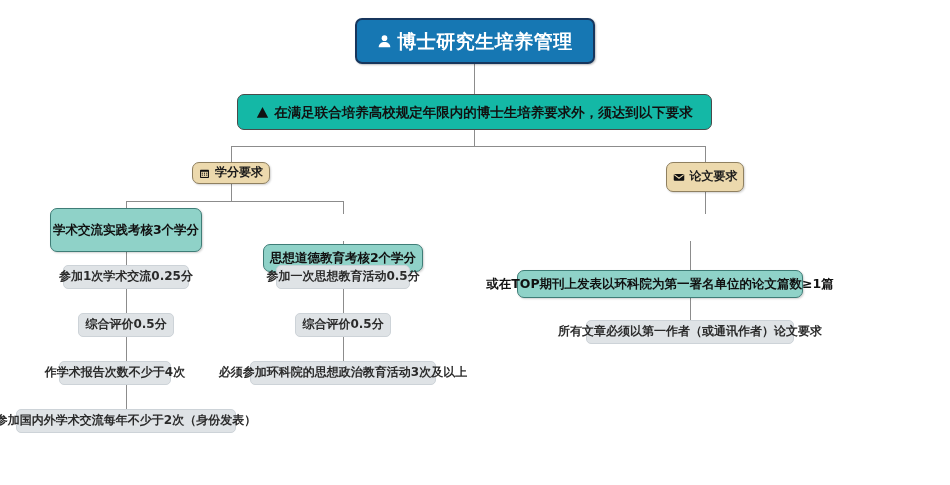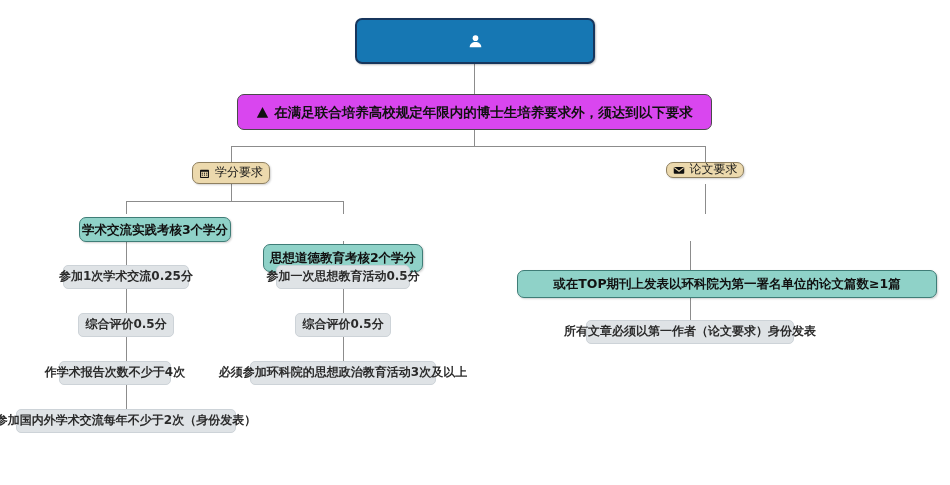--- a/index.html
+++ b/index.html
@@ -40,38 +40,38 @@
     font-size: 19px;
     font-weight: bold;
     letter-spacing: 0.5px;
     box-shadow: 1px 1px 2px rgba(0,0,0,0.25);
     padding: 0 12px;
   }
   .node-root .label { margin-left: 5px; }
 
   
   .node-warn {
-    background: #d946ef;
+    background: #14b8a6;
     border: 1.5px solid #4a4a4a;
     border-radius: 7px;
     color: #111111;
     font-size: 13.5px;
     font-weight: bold;
     padding: 0 12px;
   }
   .node-warn .label { margin-left: 5px; }
 
   
   .node-cat {
     background: #ecd9ad;
     border: 1.5px solid #8f8060;
     border-radius: 7px;
     color: #1a1a1a;
     font-size: 12px;
-    font-weight: normal;
+    font-weight: bold;
     padding: 0 10px;
     box-shadow: 1px 1px 2px rgba(0,0,0,0.18);
   }
   .node-cat .label { margin-left: 5px; }
 
   
   .node-req {
     background: #8fd2c8;
     border: 1.5px solid #3f7d77;
     border-radius: 7px;
@@ -128,20 +128,21 @@
   <div class="line vline" style="left:690px; top:241px; height:29px;"></div>
   <div class="line vline" style="left:690px; top:298px; height:22px;"></div>
 
   <div class="node node-root" style="left:355px; top:18px; width:240px; height:46px;">
     <span class="ico">
       <svg width="15" height="15" viewBox="0 0 16 16">
         <circle cx="8" cy="4.4" r="3" fill="#ffffff"></circle>
         <path d="M1.8 14c0-3.5 2.8-5.6 6.2-5.6S14.2 10.5 14.2 14z" fill="#ffffff"></path>
       </svg>
     </span>
+    <span class="label">博士研究生培养管理</span>
   </div>
 
   <div class="node node-warn" style="left:237px; top:94px; width:475px; height:36px;">
     <span class="ico">
       <svg width="13" height="13" viewBox="0 0 16 16">
         <path d="M8 1.2 L15 14.4 L1 14.4 Z" fill="#111111"></path>
       </svg>
     </span>
     <span class="label">在满足联合培养高校规定年限内的博士生培养要求外，须达到以下要求</span>
   </div>
@@ -155,40 +156,40 @@
         <rect x="7.2" y="6.8" width="1.6" height="1.6" fill="#111111"></rect>
         <rect x="10.4" y="6.8" width="1.6" height="1.6" fill="#111111"></rect>
         <rect x="4" y="9.6" width="1.6" height="1.6" fill="#111111"></rect>
         <rect x="7.2" y="9.6" width="1.6" height="1.6" fill="#111111"></rect>
         <rect x="10.4" y="9.6" width="1.6" height="1.6" fill="#111111"></rect>
       </svg>
     </span>
     <span class="label">学分要求</span>
   </div>
 
-  <div class="node node-cat" style="left:666px; top:162px; width:78px; height:16px;">
+  <div class="node node-cat" style="left:666px; top:162px; width:78px; height:30px;">
     <span class="ico">
       <svg width="12" height="12" viewBox="0 0 16 16">
         <rect x="1" y="4" width="14" height="9" rx="1.4" fill="#111111"></rect>
         <path d="M1.6 4.8 L8 9.6 L14.4 4.8" stroke="#ecd9ad" stroke-width="1.5" fill="none"></path>
       </svg>
     </span>
     <span class="label">论文要求</span>
   </div>
 
-  <div class="node node-req" style="left:50px; top:217px; width:152px; height:25px;margin-left:29px;">
+  <div class="node node-req" style="left:50px; top:208px; width:152px; height:44px;">
     <span>学术交流实践考核3个学分</span>
   </div>
 
   <div class="node node-req" style="left:263px; top:213px; width:160px; height:28px;margin-top:31px;">
     <span>思想道德教育考核2个学分</span>
   </div>
 
 
-  <div class="node node-req" style="left:517px; top:270px; width:420px; height:28px;">
+  <div class="node node-req" style="left:517px; top:270px; width:286px; height:28px;">
     <span>或在TOP期刊上发表以环科院为第一署名单位的论文篇数≥1篇</span>
   </div>
 
   <div class="node node-detail" style="left:63px; top:265px; width:126px; height:24px;">
     <span>参加1次学术交流0.25分</span>
   </div>
   <div class="node node-detail" style="left:78px; top:313px; width:96px; height:24px;">
     <span>综合评价0.5分</span>
   </div>
   <div class="node node-detail" style="left:59px; top:361px; width:112px; height:24px;">
@@ -202,16 +203,16 @@
     <span>参加一次思想教育活动0.5分</span>
   </div>
   <div class="node node-detail" style="left:295px; top:313px; width:96px; height:24px;">
     <span>综合评价0.5分</span>
   </div>
   <div class="node node-detail" style="left:250px; top:361px; width:186px; height:24px;">
     <span>必须参加环科院的思想政治教育活动3次及以上</span>
   </div>
 
   <div class="node node-detail" style="left:586px; top:320px; width:208px; height:24px;">
-    <span>所有文章必须以第一作者（论文要求）身份发表</span>
+    <span>所有文章必须以第一作者（或通讯作者）论文要求</span>
   </div>
 
 </div>
 
 </body></html>

